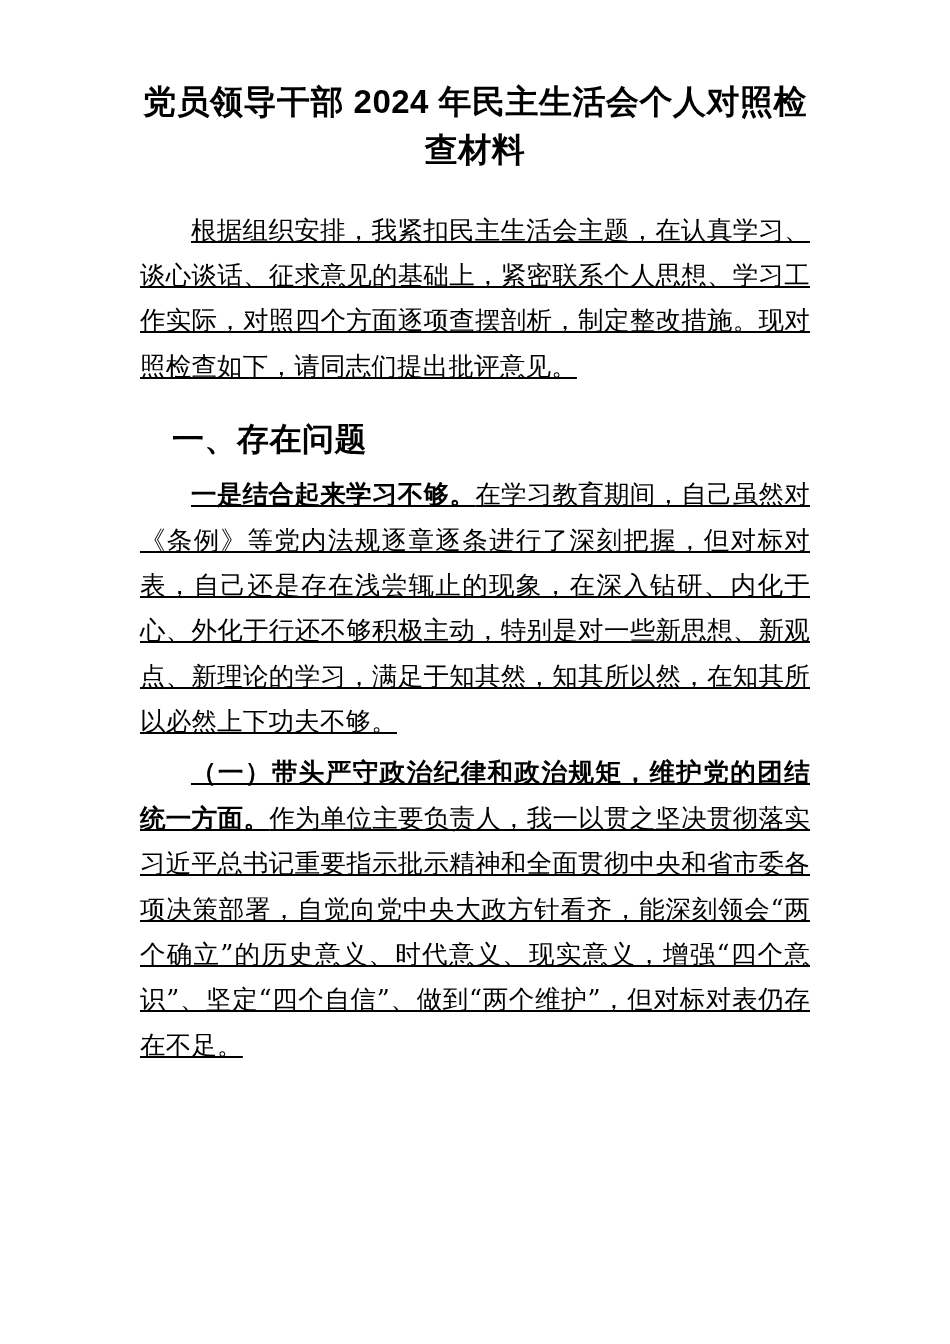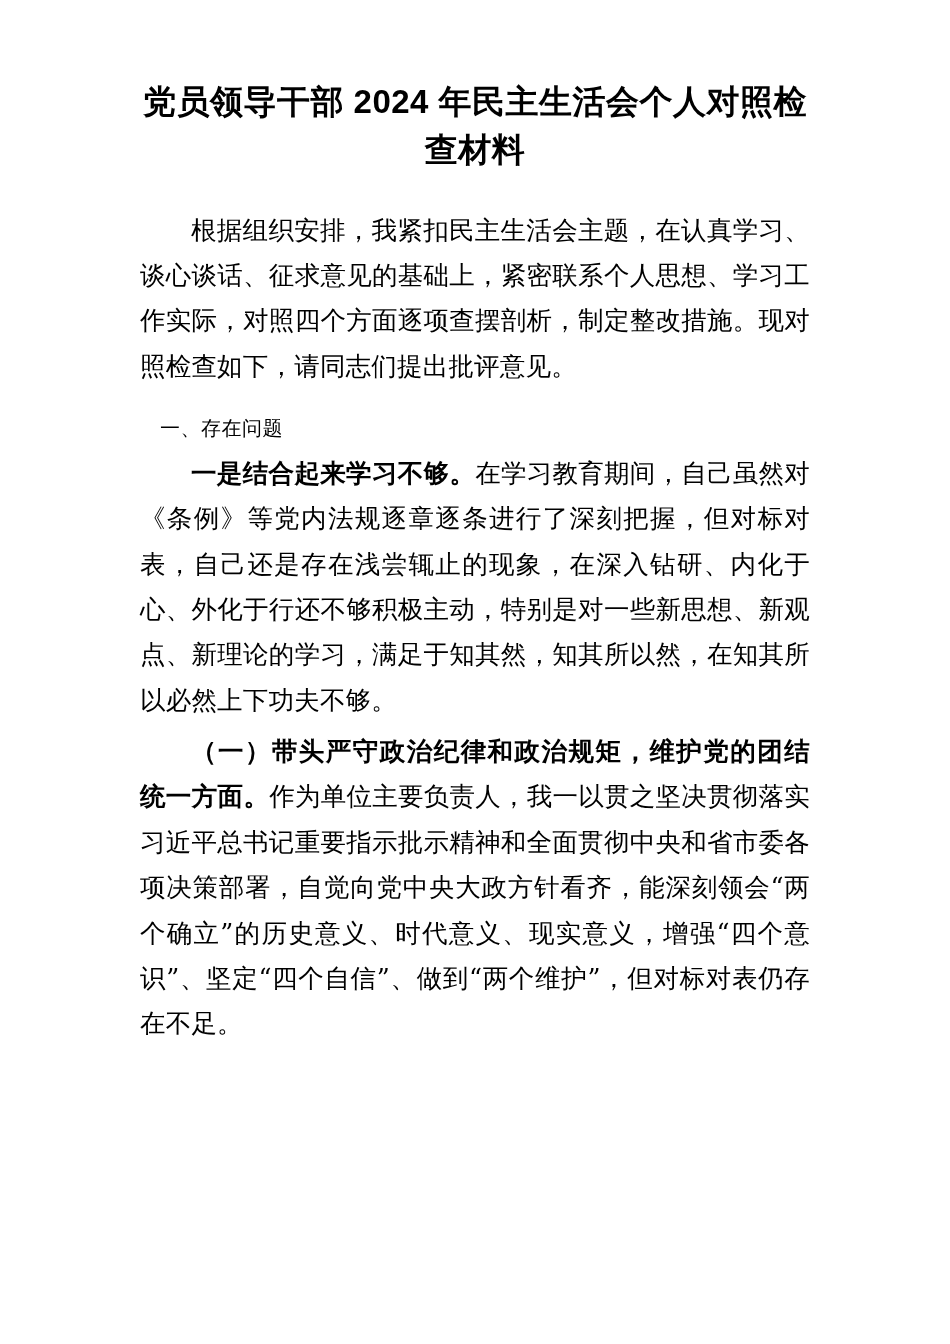--- a/index.html
+++ b/index.html
@@ -31,25 +31,26 @@
     margin: 0 0 34px 0;
   }
   .para {
     font-size: 25.5px;
     line-height: 1.78;
     text-align: justify;
     text-justify: inter-ideograph;
     margin: 0 0 6px 0;
     text-indent: 2em;
     letter-spacing: 0.2px;
+    text-decoration: underline;
   }
   .heading-1 {
     font-family: "Liberation Sans", sans-serif;
-    font-weight: normal;
-    font-size: 20px;
+    font-weight: bold;
+    font-size: 32px;
     line-height: 1.78;
     margin: 10px 0 4px 0;
     text-indent: 1em;
     letter-spacing: 0.5px;
   }
   .para .lead {
     font-family: "Liberation Sans", sans-serif;
     font-weight: bold;
     letter-spacing: 0.3px;
   }

